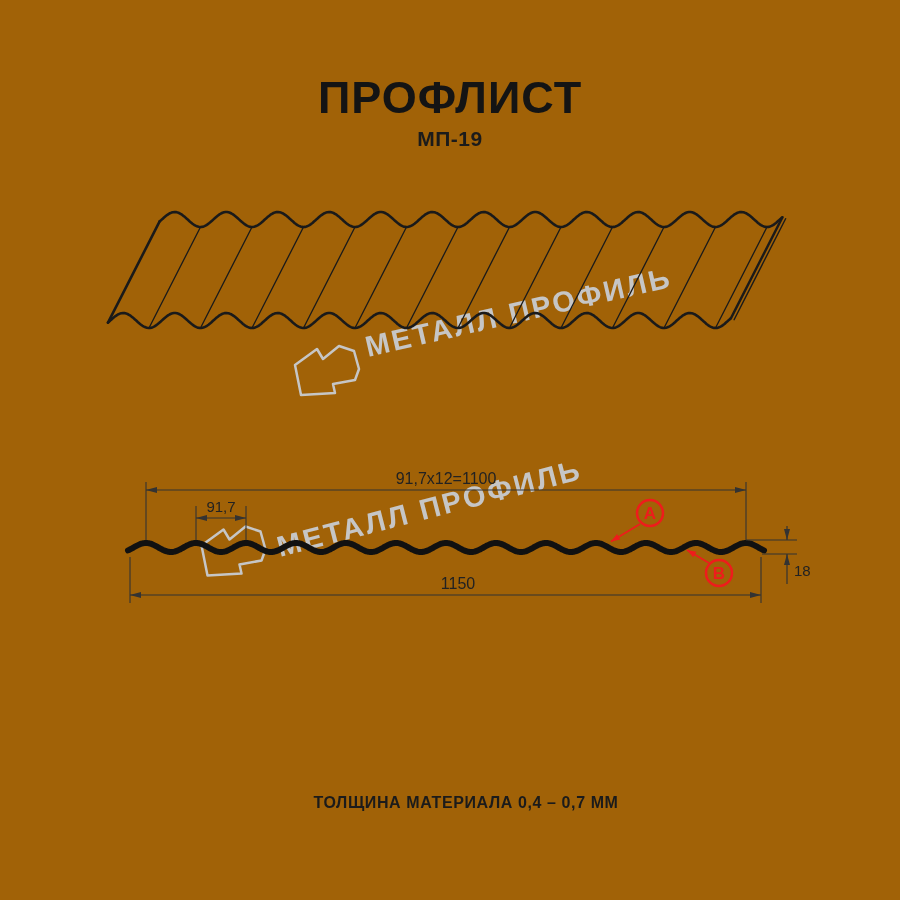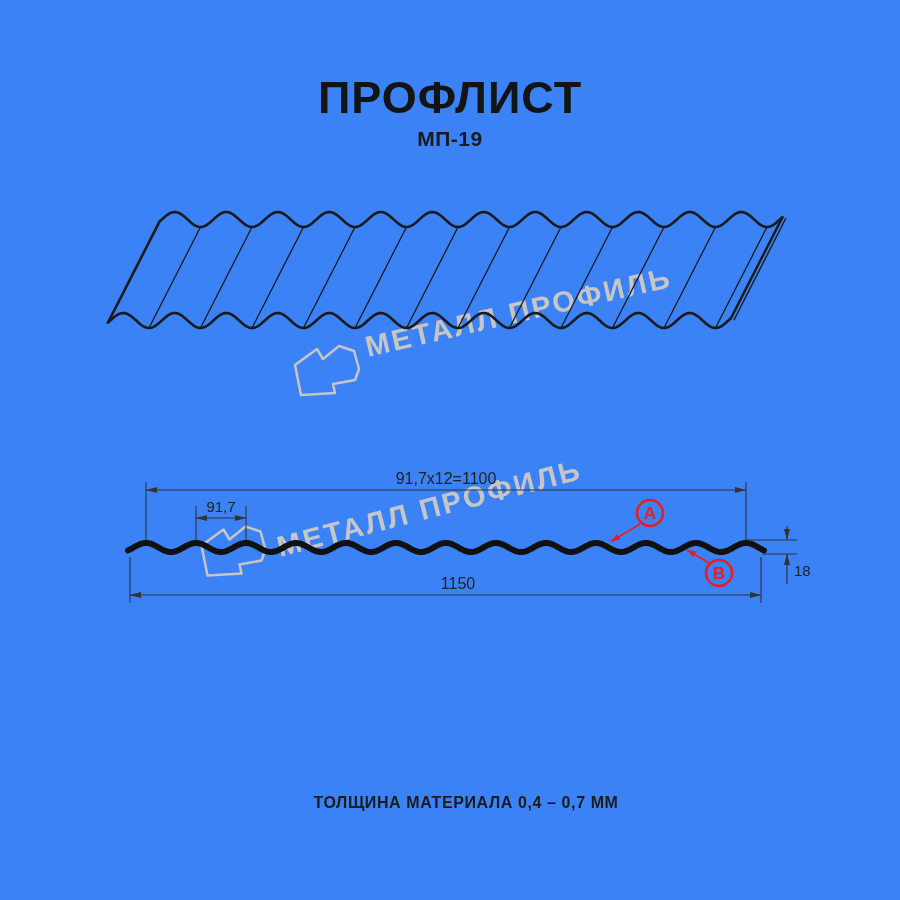--- a/index.html
+++ b/index.html
@@ -3,21 +3,21 @@
 <meta charset="utf-8">
 <style>
   :root{
     --line:#1a1a1a;
     --dim:#333333;
     --red:#ee1c1c;
     --wm:#c6c6c6;
   }
   html,body{margin:0;padding:0;background:#fff;}
   .page{
-    position:relative;width:900px;height:900px;background:#3b82f6;overflow:hidden;
+    position:relative;width:900px;height:900px;background:#a16207;overflow:hidden;
     font-family:"Liberation Sans",sans-serif;
   }
   .title{
     position:absolute;top:72px;left:0;width:100%;text-align:center;
     font-size:45px;font-weight:800;letter-spacing:1px;color:#141414;
   }
   .subtitle{
     position:absolute;top:127px;left:0;width:100%;text-align:center;
     font-size:21px;font-weight:600;letter-spacing:.5px;color:#1b1b1b;
   }

